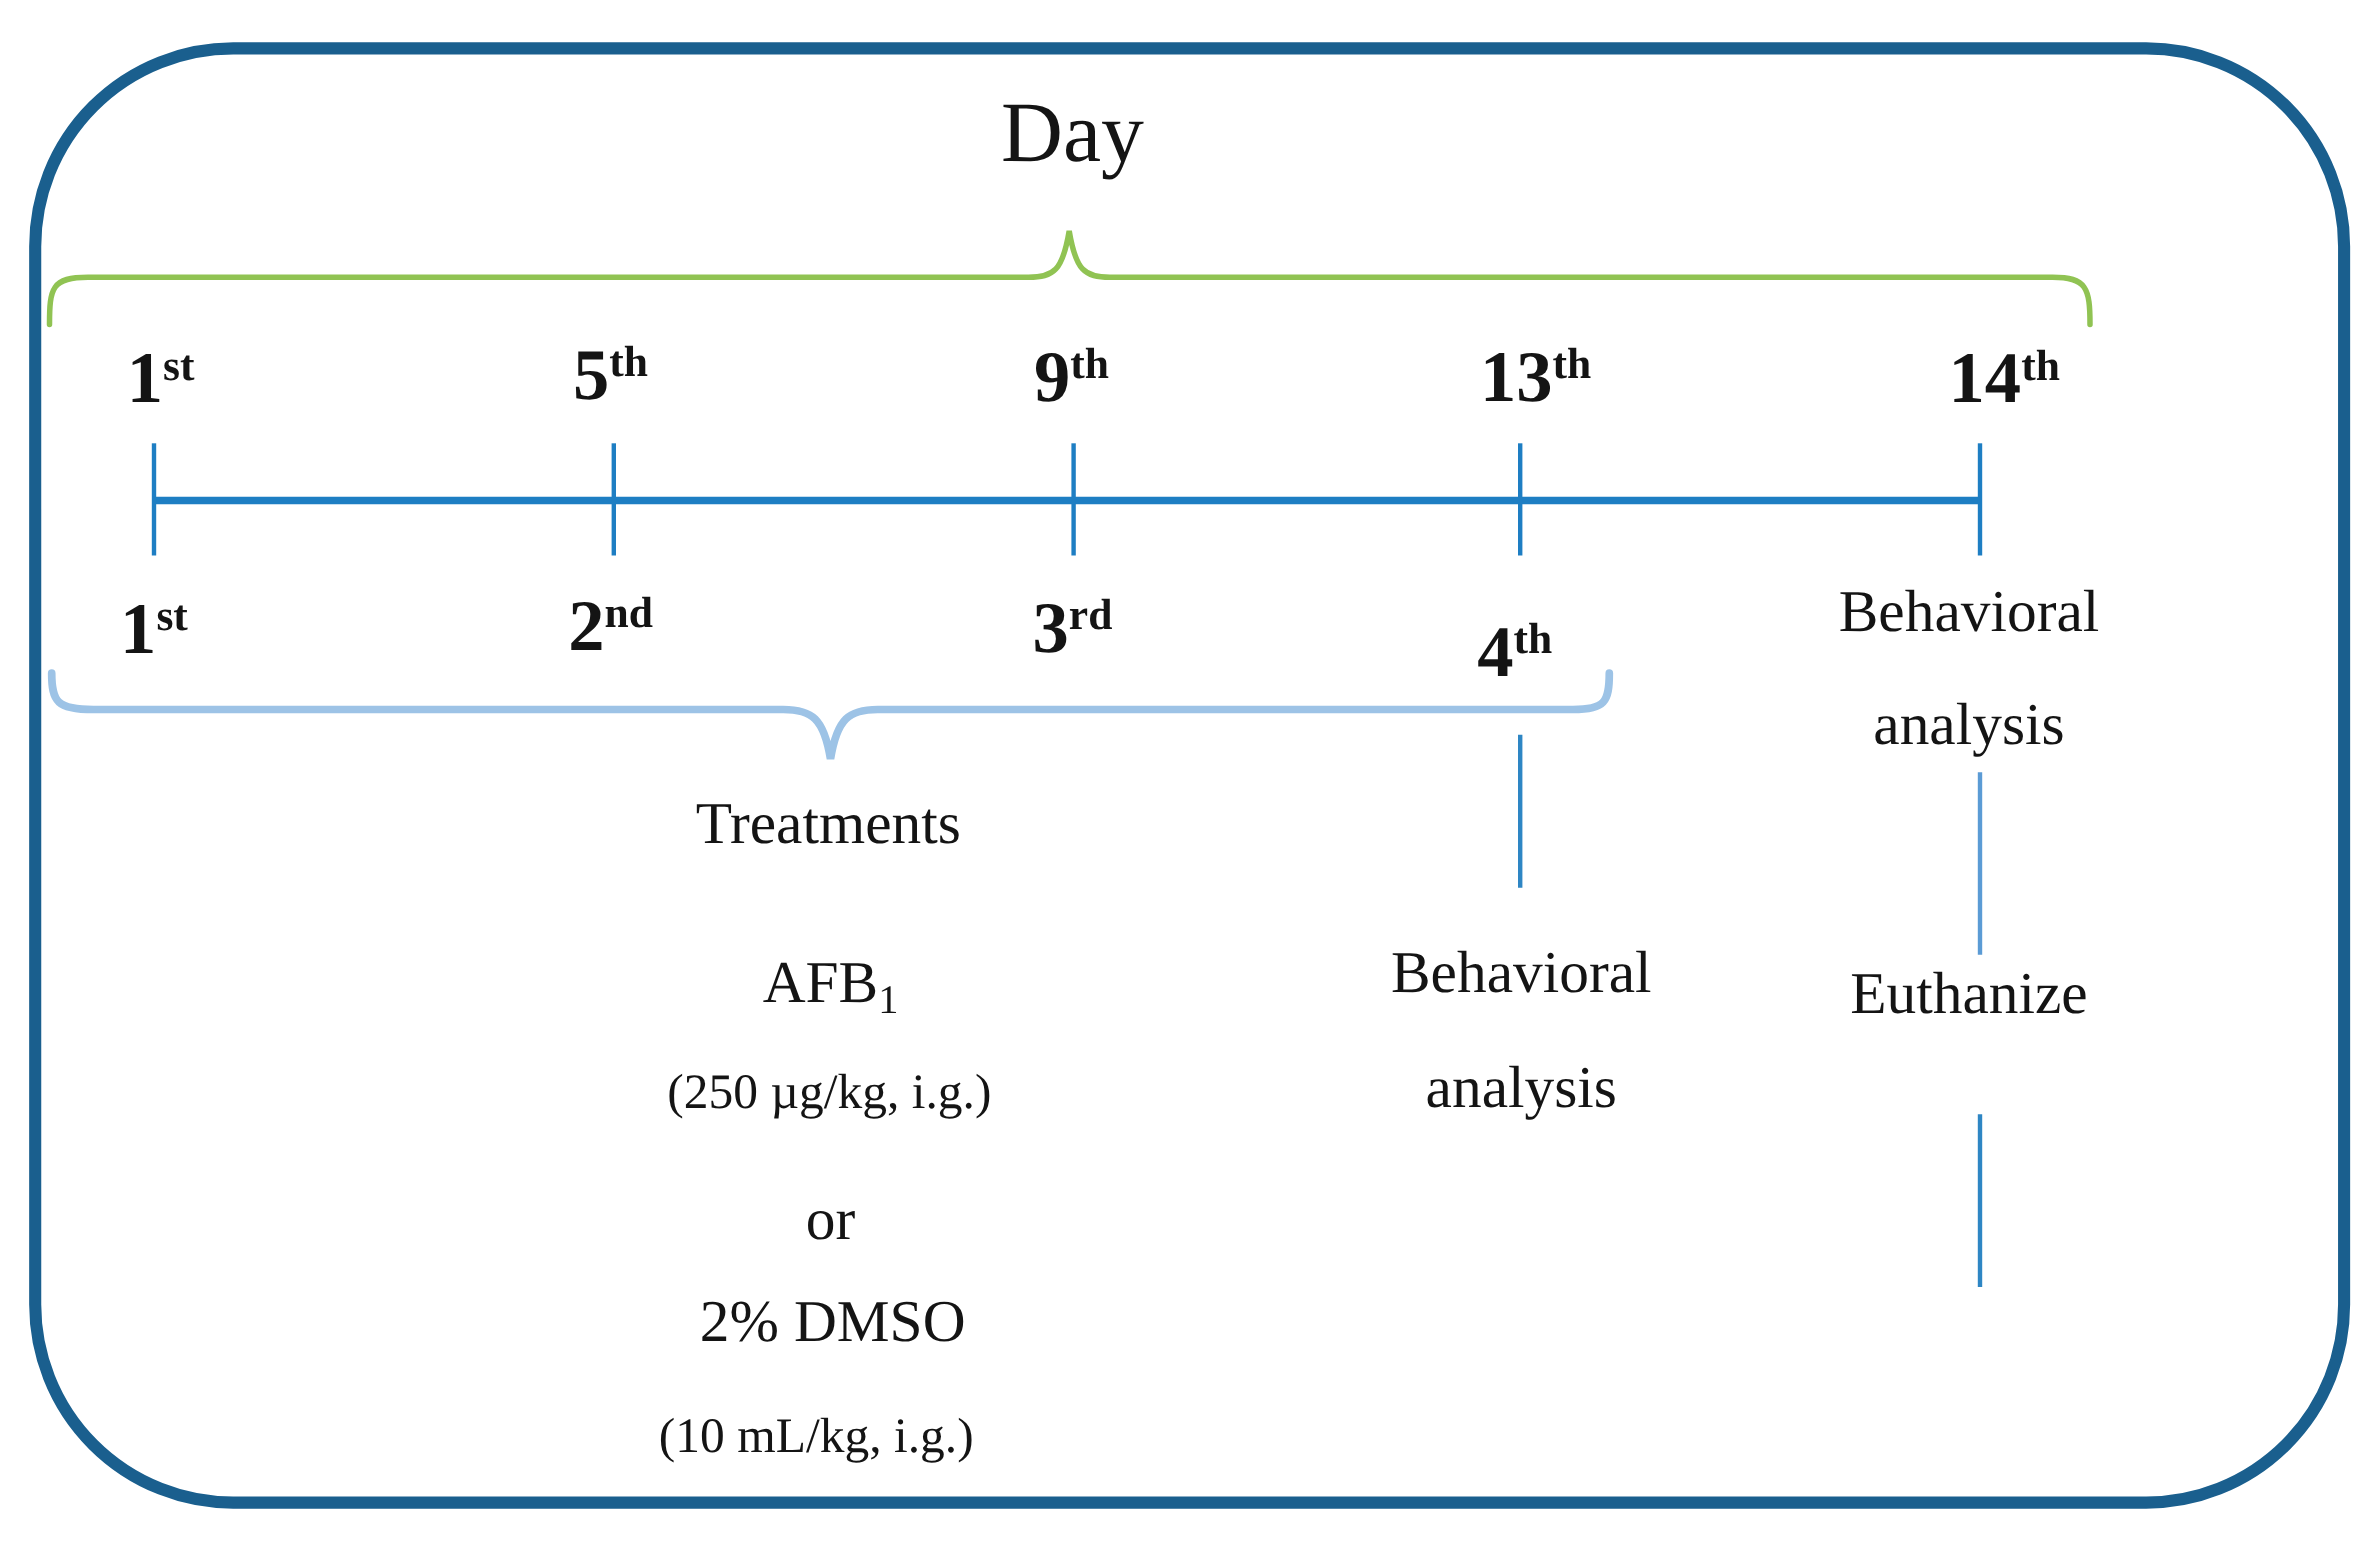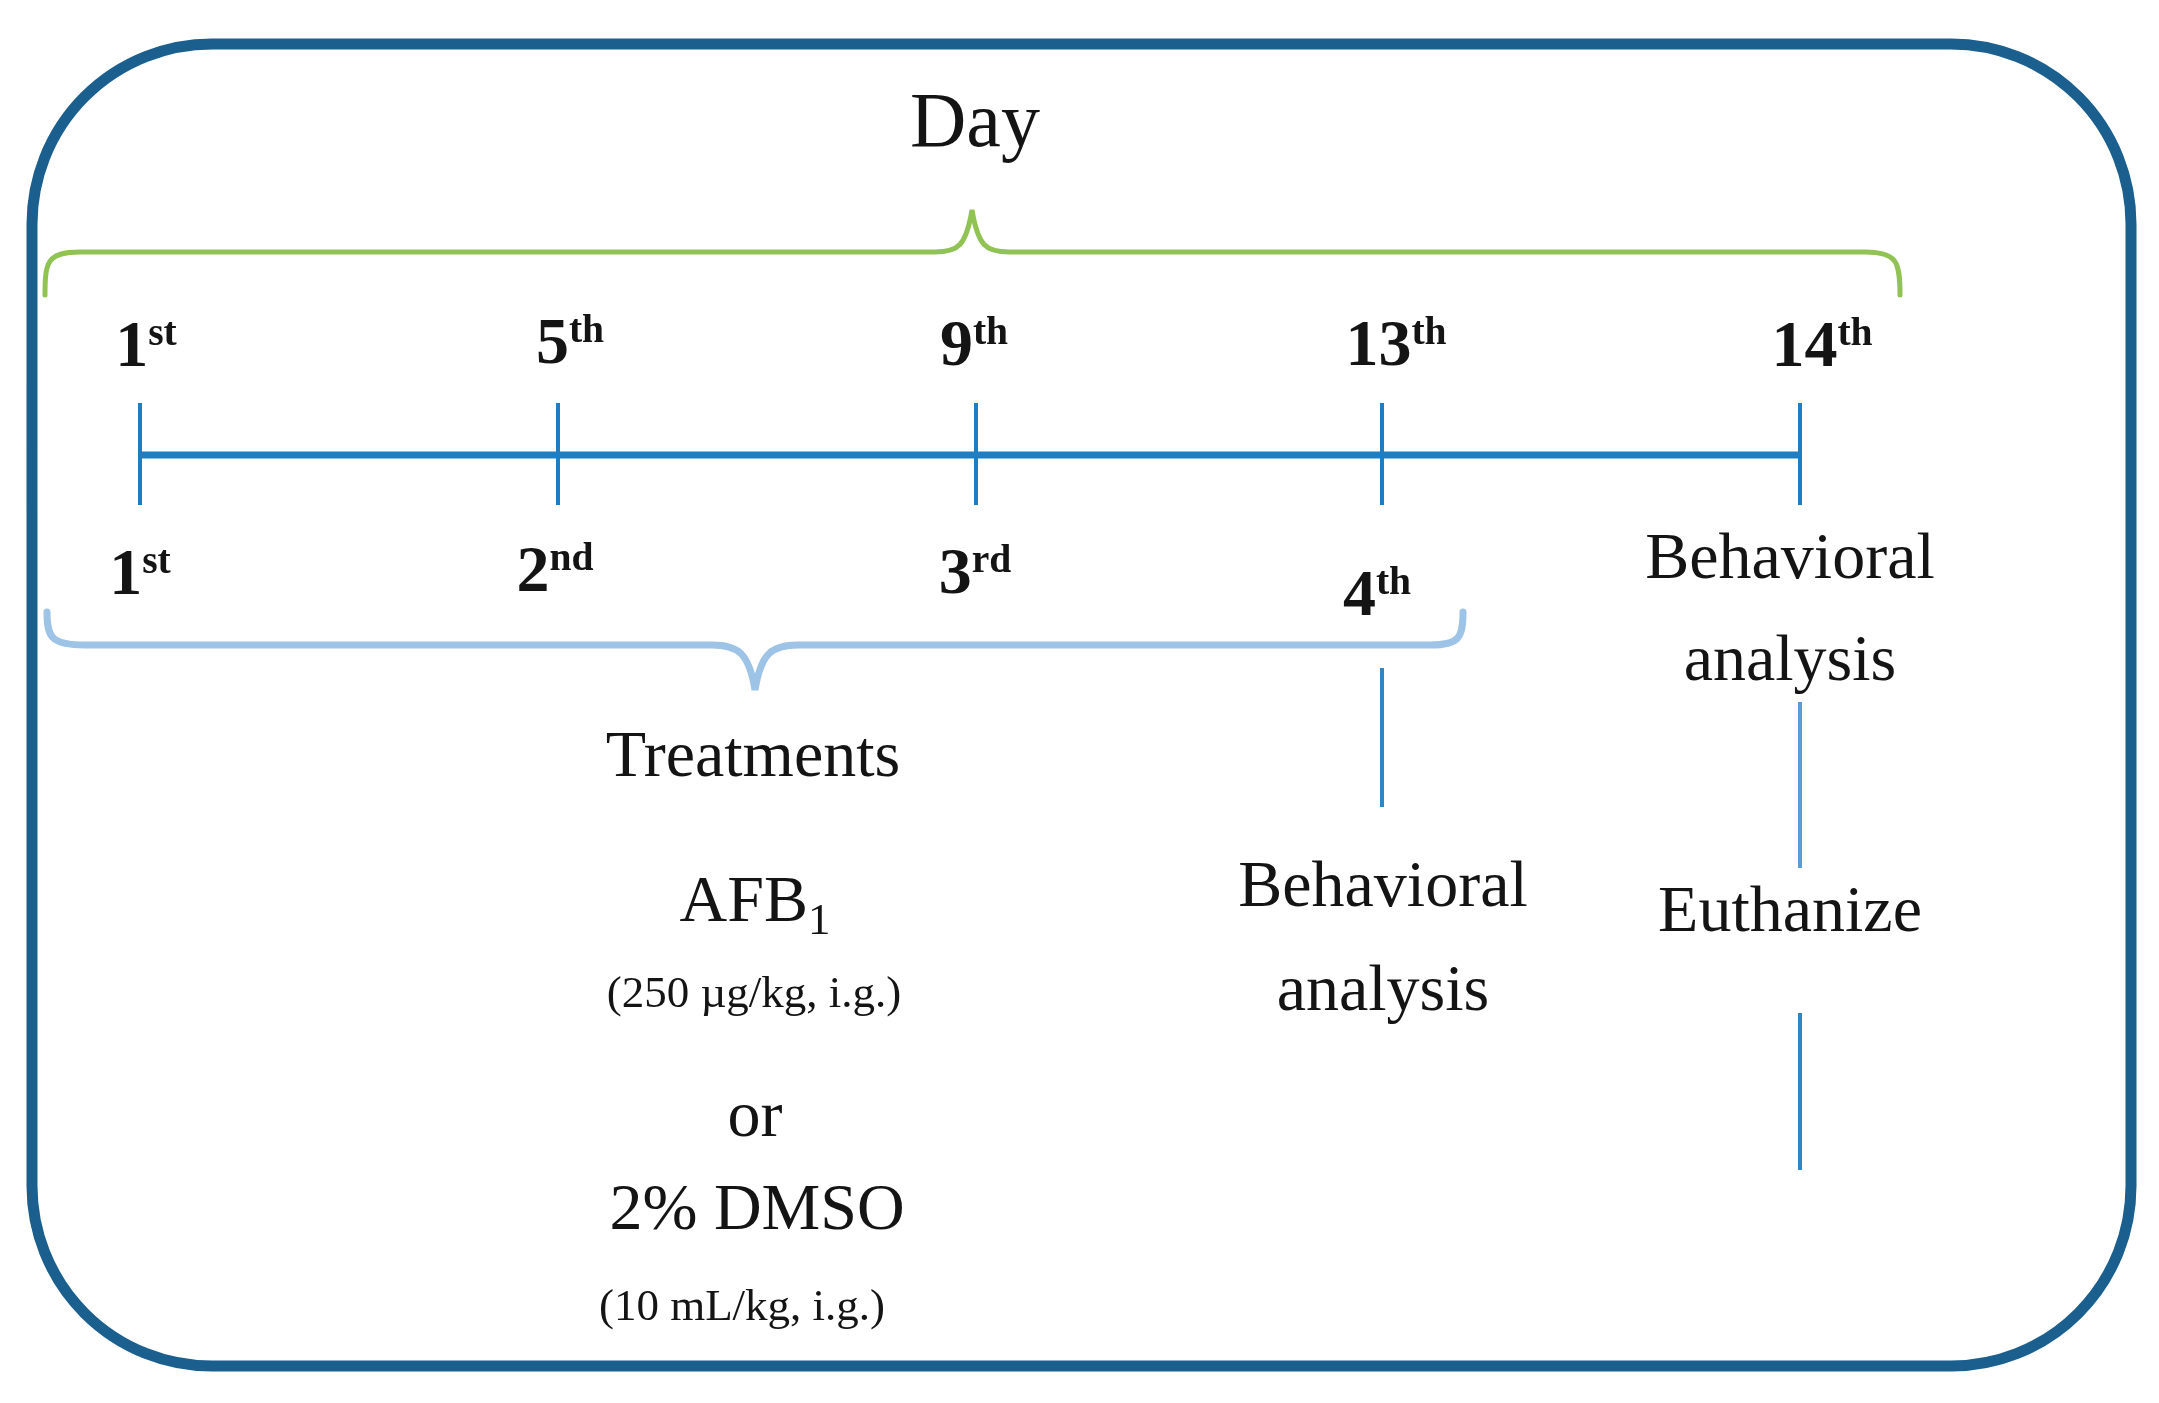--- a/index.html
+++ b/index.html
@@ -16,21 +16,21 @@
   .lbl {
     position: absolute;
     transform: translateX(-50%);
     white-space: nowrap;
     line-height: 1em;
     text-align: center;
   }
   .ord { font-size: 66px; font-weight: bold; }
   .ord sup { font-size: 0.60em; vertical-align: 0.52em; letter-spacing: 0; }
   .day-title { font-size: 78px; }
-  .main { font-size: 66px; }
+  .main { font-size: 54px; }
   .small { font-size: 45px; }
   .twoline { line-height: 102px; }
   .twoline-mid { line-height: 104px; }
   .drug sub { font-size: 0.68em; vertical-align: -0.28em; }
   .italic { font-style: italic; }
 </style>
 </head>
 <body>
 
 <div class="canvas">
@@ -55,21 +55,21 @@
     <line x1="1382" y1="668" x2="1382" y2="807" stroke="#2E86C4" stroke-width="4"></line>
 
     <line x1="1800" y1="702" x2="1800" y2="868" stroke="#5B9BD5" stroke-width="4"></line>
 
     <line x1="1800" y1="1013" x2="1800" y2="1170" stroke="#2E86C4" stroke-width="4"></line>
   </svg>
 
   <div class="lbl day-title" style="left:975px; top:81px;">Day</div>
 
   <div class="lbl ord" style="left:146px;  top:299px;"><span>1</span><sup>st</sup></div>
-  <div class="lbl ord" style="left:570px;  top:296px;text-align:right;"><span>5</span><sup>th</sup></div>
+  <div class="lbl ord" style="left:555px;  top:296px;text-align:right;"><span>5</span><sup>th</sup></div>
   <div class="lbl ord" style="left:974px;  top:298px;"><span>9</span><sup>th</sup></div>
   <div class="lbl ord" style="left:1396px; top:298px;"><span>13</span><sup>th</sup></div>
   <div class="lbl ord" style="left:1822px; top:299px;"><span>14</span><sup>th</sup></div>
 
   <div class="lbl ord" style="left:140px;  top:527px;"><span>1</span><sup>st</sup></div>
   <div class="lbl ord" style="left:555px;  top:524px;text-align:center;"><span>2</span><sup>nd</sup></div>
   <div class="lbl ord" style="left:975px;  top:526px;"><span>3</span><sup>rd</sup></div>
   <div class="lbl ord" style="left:1377px; top:548px;"><span>4</span><sup>th</sup></div>
 
   <div class="lbl main twoline" style="left:1790px; top:505px;">

